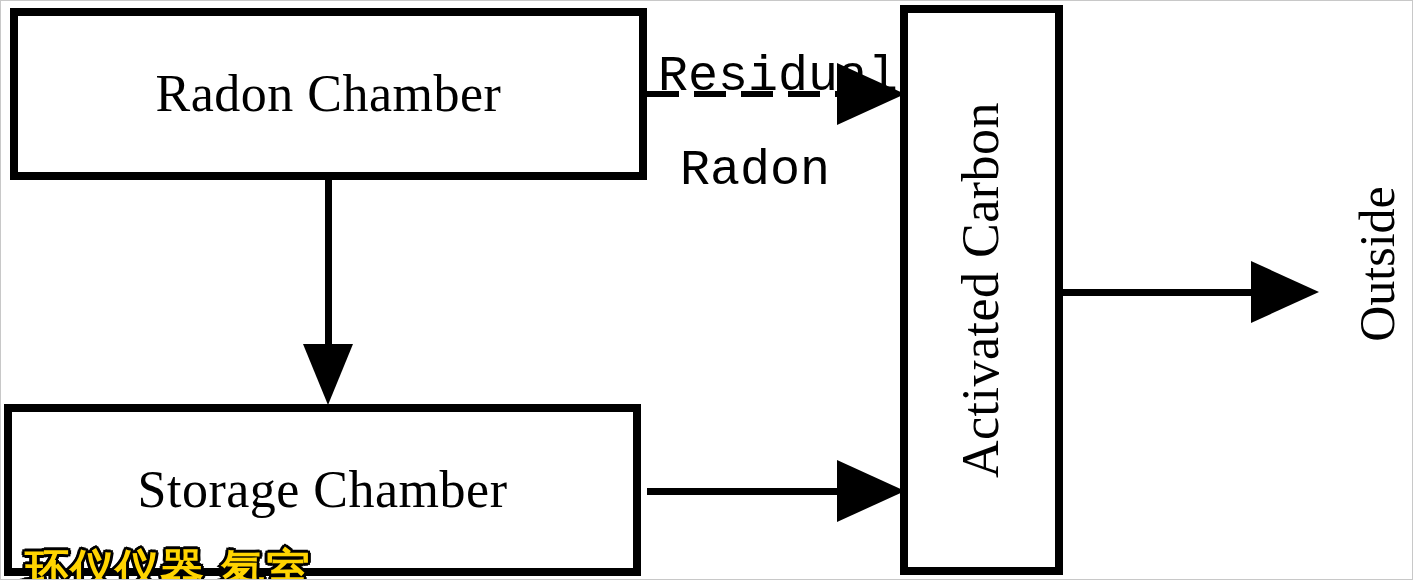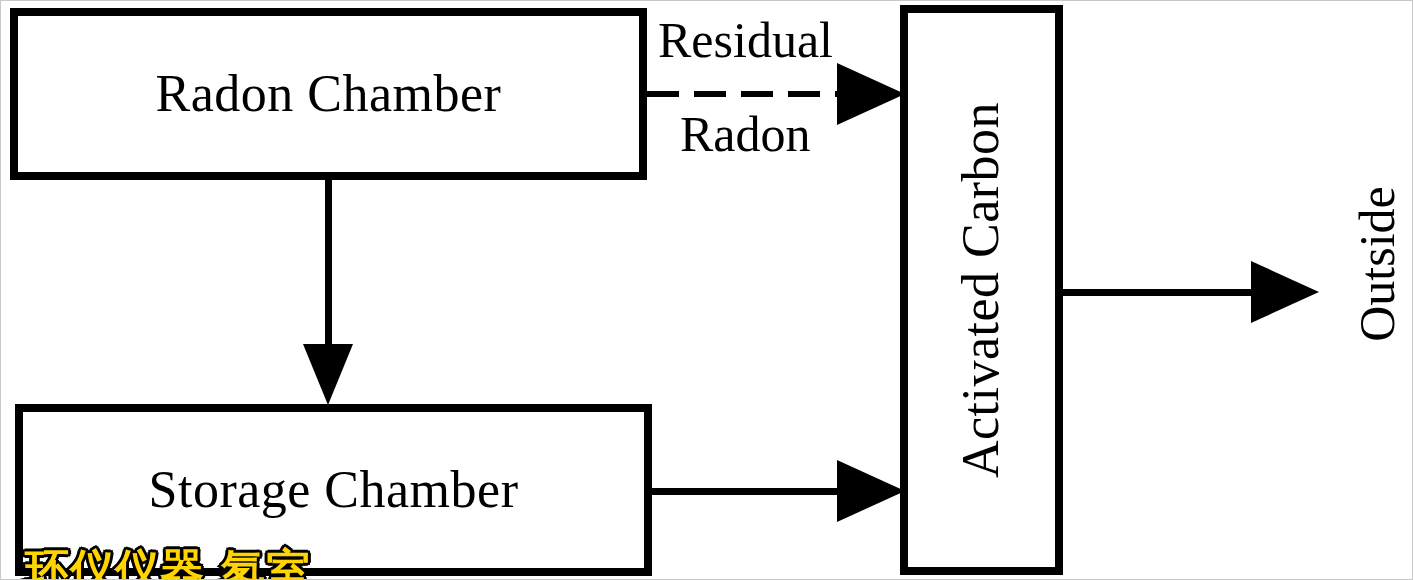--- a/index.html
+++ b/index.html
@@ -39,21 +39,21 @@
     letter-spacing: 0.5px;
   }
 
   #radon-chamber {
     left: 9px;
     top: 7px;
     width: 637px;
     height: 172px;
   }
   #storage-chamber {
-    left: 14px;
+    left: 3px;
     top: 403px;
     width: 637px;
     height: 172px;
   }
   #activated-carbon {
     left: 899px;
     top: 4px;
     width: 163px;
     height: 570px;
   }
@@ -104,25 +104,26 @@
       rgba(0,0,0,0) 32px,
       rgba(0,0,0,0) 47px
     );
   }
   #residual-radon-arrowhead {
     left: 836px;
     top: 62px;
   }
   .edge-label {
     position: absolute;
-    font-family: Liberation Serif, serif;
+    font-family: Liberation Mono, monospace;
     font-size: 50px;
     line-height: 1;
     color: #000000;
     white-space: nowrap;
+    margin-top: 37px;
   }
   #label-residual { left: 657px; top: 14px; }
   #label-radon    { left: 679px; top: 108px; text-align: center; }
 
   
   #drop-line {
     left: 324px;
     top: 176px;
     height: 170px;
   }

